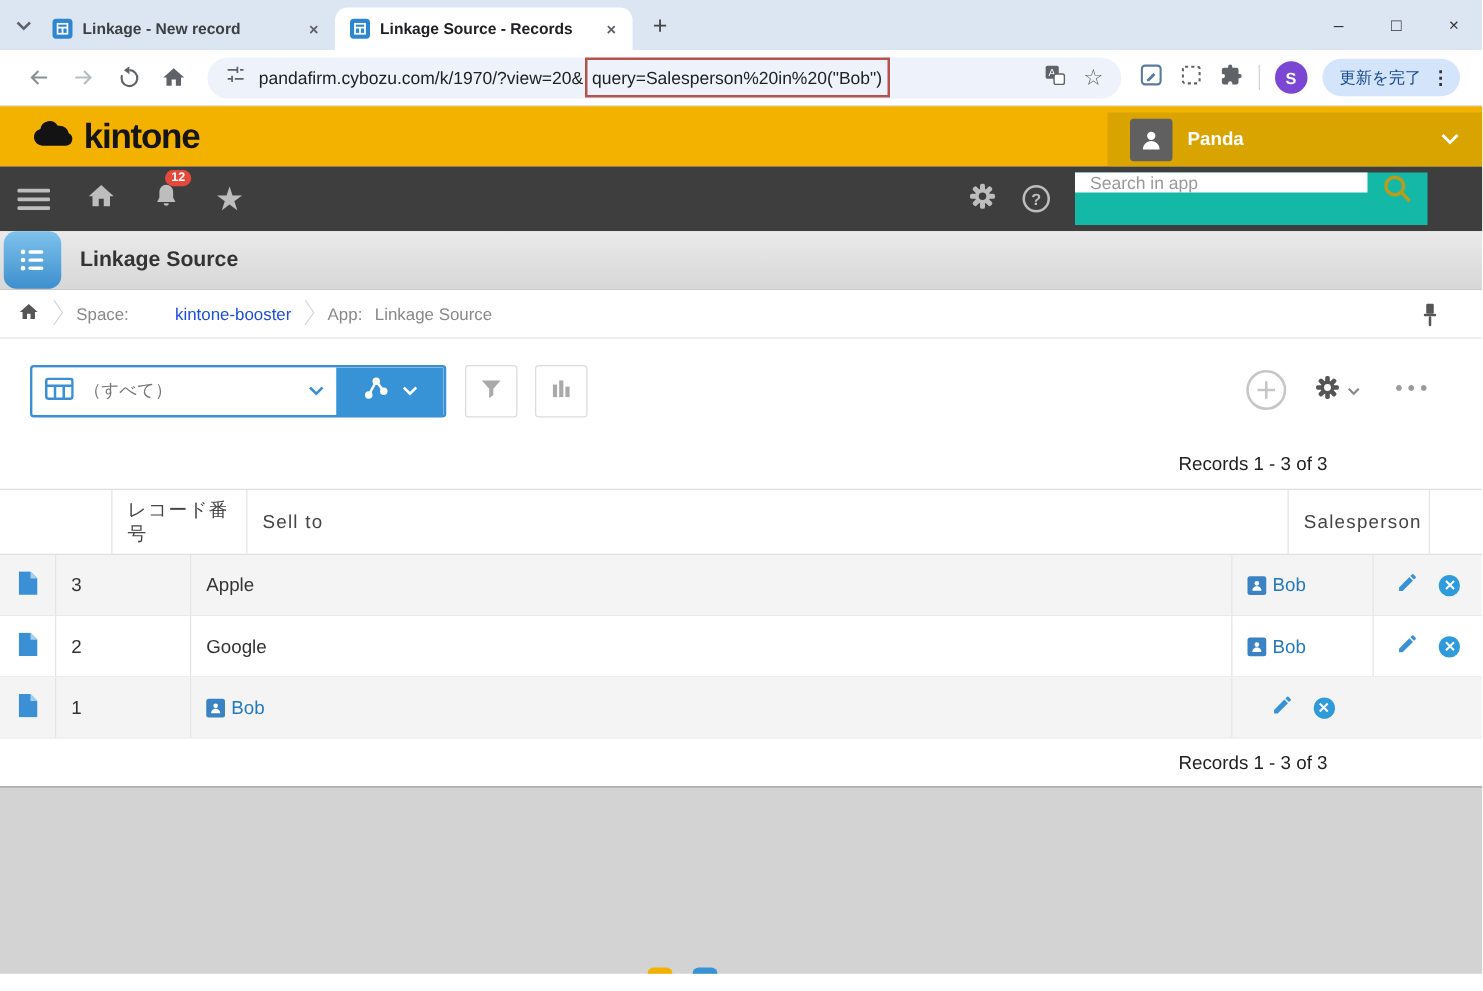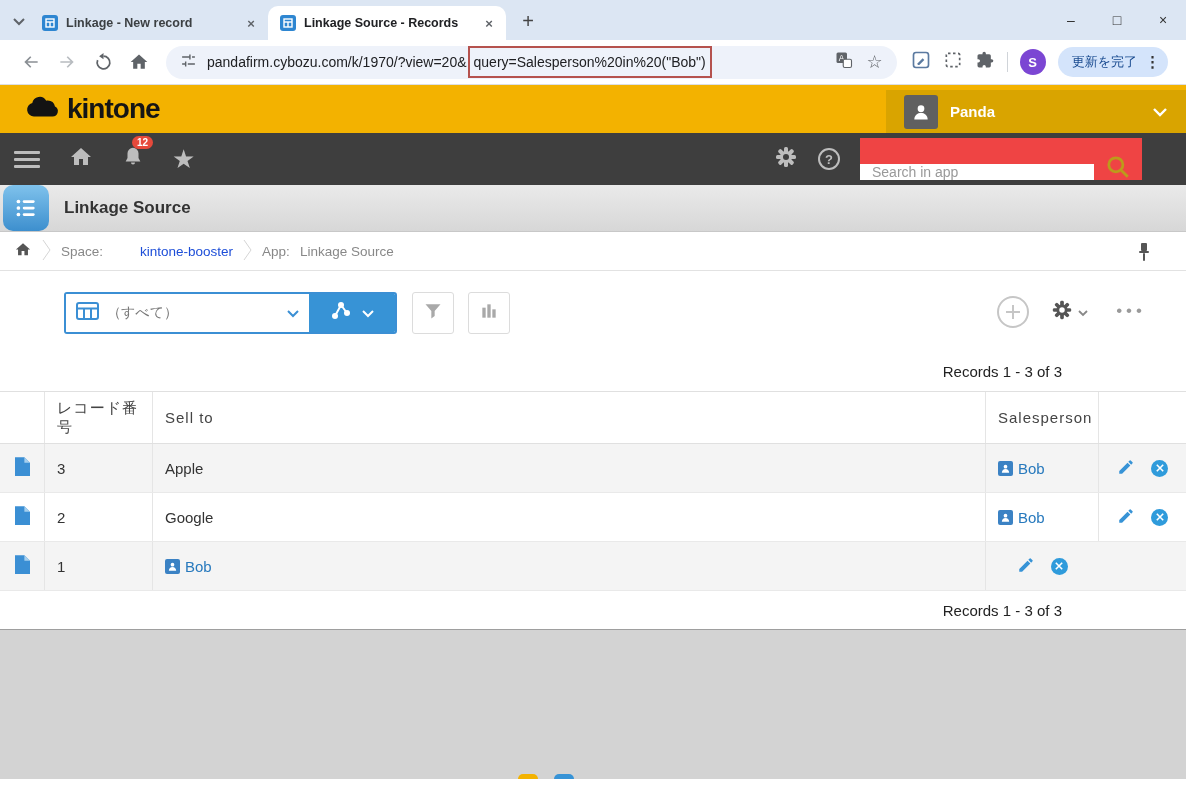--- a/index.html
+++ b/index.html
@@ -40,55 +40,55 @@
   .user-name { color: #fff; font-weight: bold; font-size: 15px; flex: 1; }
 
   
   .gnav { height: 52px; background: #3e3e3e; display: flex; align-items: center; padding: 0 14px; gap: 28px; }
   .hamburger span { display: block; width: 26px; height: 3px; background: #bdbdbd; margin: 4px 0; border-radius: 1px; }
   .bell-wrap { position: relative; }
   .badge { position: absolute; top: -9px; left: 10px; background: #e6493b; color: #fff; font-size: 10px; font-weight: bold; padding: 1px 5px; border-radius: 8px; }
   .gstar { color: #bdbdbd; font-size: 26px; line-height: 1; }
   .gnav-right { margin-left: auto; display: flex; align-items: center; gap: 20px; margin-right: 30px; }
   .help { width: 22px; height: 22px; border: 2px solid #bdbdbd; border-radius: 50%; color: #bdbdbd; font-size: 13px; font-weight: bold; display: flex; align-items: center; justify-content: center; }
-  .searchbox { width: 282px; height: 42px; background: #ef4444; display: flex; align-items: flex-end; }
+  .searchbox { width: 282px; height: 42px; background: #14b8a6; display: flex; align-items: flex-start; }
   .searchbox input { flex: 1; border: 0; outline: 0; padding: 0 12px; font-size: 14px; font-family: inherit; color: #333; }
   .searchbox input::placeholder { color: #999; }
   .search-btn { width: 48px; display: flex; align-items: center; justify-content: center; }
 
   
   .appheader { height: 47px; background: linear-gradient(#eaeaea, #d7d7d7); border-bottom: 1px solid #c8c8c8; position: relative; display: flex; align-items: center; }
   .appicon { position: absolute; left: 3px; top: 0; width: 46px; height: 46px; border-radius: 10px; background: linear-gradient(#7fc2ec, #3d8fce); display: flex; align-items: center; justify-content: center; }
   .apptitle { margin-left: 64px; font-size: 17px; font-weight: bold; color: #333; }
 
   
   .breadcrumb { height: 39px; background: #fff; border-bottom: 1px solid #e2e2e2; display: flex; align-items: center; padding: 0 14px; gap: 10px; font-size: 13.5px; color: #888; position: relative; }
   .bc-link { color: #1d4ed8; text-decoration: none; margin-left: 27px; }
   .pin { position: absolute; right: 36px; top: 10px; }
 
   
-  .viewbar { height: 80px; background: #fff; position: relative; margin-left: 40px; }
+  .viewbar { height: 80px; background: #fff; position: relative; }
   .viewsel { position: absolute; left: 24px; top: 21px; height: 42px; display: flex; border: 2px solid #3b8fd4; border-radius: 3px; overflow: hidden; }
   .viewsel-left { width: 243px; background: #fff; display: flex; align-items: center; gap: 8px; padding: 0 10px; }
   .viewsel-label { flex: 1; font-size: 14px; color: #777; }
   .viewsel-right { width: 86px; background: #3793d6; display: flex; align-items: center; justify-content: center; gap: 10px; }
   .sqbtn { position: absolute; top: 21px; width: 42px; height: 42px; border: 1px solid #dcdcdc; border-radius: 3px; background: #fff; display: flex; align-items: center; justify-content: center; }
   .btn-filter { left: 372px; }
   .btn-chart { left: 428px; }
   .plusbtn { position: absolute; right: 156px; top: 24px; }
   .gearbtn { position: absolute; right: 98px; top: 28px; display: flex; align-items: center; gap: 5px; }
   .morebtn { position: absolute; right: 40px; top: 30px; color: #9a9a9a; font-size: 17px; letter-spacing: 4px; }
 
   
   .records-row { display: flex; justify-content: flex-end; align-items: center; padding-right: 124px; font-size: 15px; color: #222; background: #fff; }
   .records-top { height: 40px; }
   .records-bottom { height: 38px; }
   .rtable { border-top: 1px solid #e0e0e0; }
   .trow { display: grid; grid-template-columns: 44px 108px 833px 113px 88px; }
-  .thead { height: 52px; border-bottom: 1px solid #e0e0e0; background: #fff; font-size: 15px; color: #444; letter-spacing: 1px; }
+  .thead { height: 52px; border-bottom: 1px solid #e0e0e0; background: #fff; font-size: 15px; color: #444; letter-spacing: 1px; padding-left: 45px; }
   .tbody-row { height: 49px; border-bottom: 1px solid #e9e9e9; font-size: 15px; color: #333; background: #fff; }
   .tbody-row.odd { background: #f4f4f4; }
   .cell { padding-left: 12px; height: 100%; display: flex; align-items: center; }
   .cell.bordered { border-left: 1px solid #e5e5e5; }
   .cell-center { justify-content: center; padding-left: 0; }
   .sales-cell { gap: 5px; }
   .sp-icon { width: 15px; height: 15px; background: #3b82c4; border-radius: 2px; display: flex; align-items: center; justify-content: center; flex: none; }
   .sp-link { color: #2779bd; text-decoration: none; }
   .actions { display: flex; gap: 16px; justify-content: center; padding-left: 0; align-items: center; }
   .delbtn { width: 17px; height: 17px; border-radius: 50%; background: #2f9bdb; display: flex; align-items: center; justify-content: center; }

